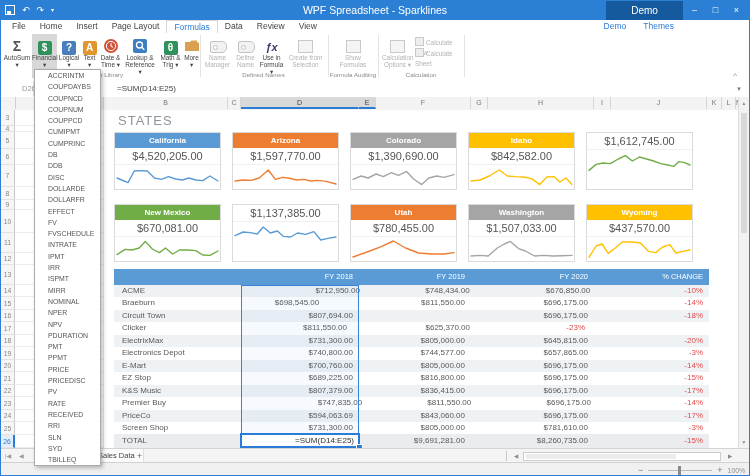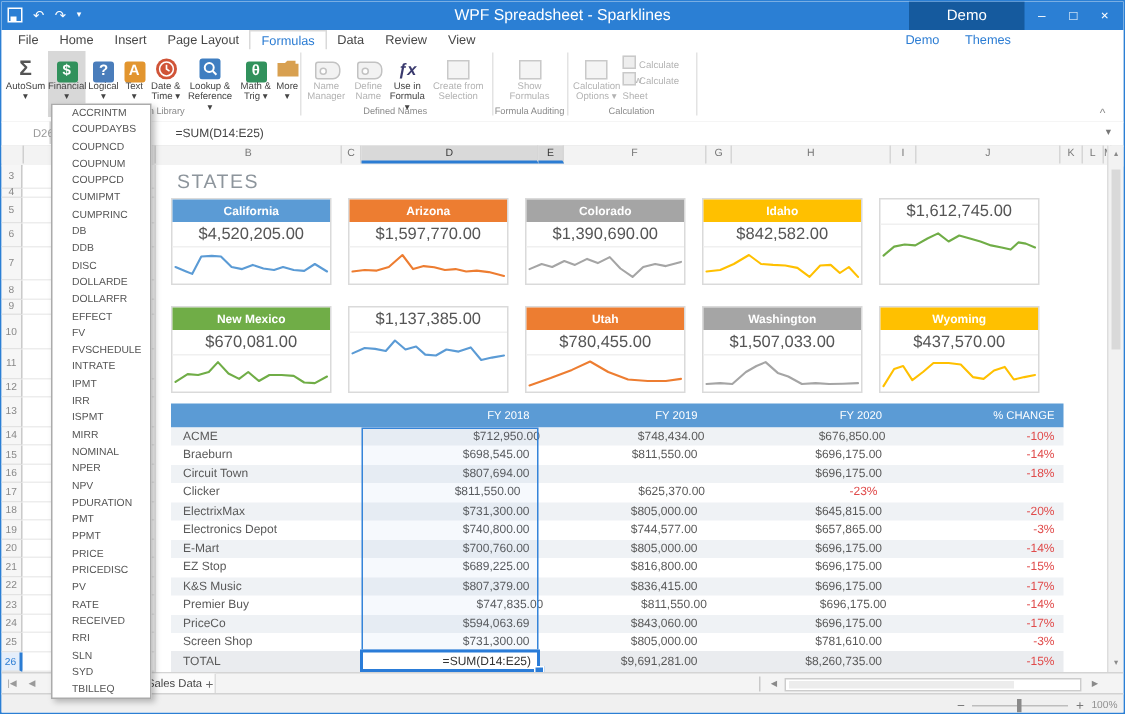--- a/index.html
+++ b/index.html
@@ -376,21 +376,21 @@
       </div>
       <div class="trow alt" style="left: 113px; top: 284px; width: 595px; height: 12.458px; line-height: 12.458px; background: rgb(239, 242, 245);">
         <div class="tcell first" style="width: 127px; position: relative;">ACME</div>
         <div class="tcell" style="width: 130px; position: relative;">$712,950.00</div>
         <div class="tcell" style="width: 112px; position: relative;">$748,434.00</div>
         <div class="tcell" style="width: 123px; position: relative;">$676,850.00</div>
         <div class="tcell neg" style="width: 115px; position: relative;">-10%</div>
       </div>
       <div class="trow " style="left: 113px; top: 296.458px; width: 595px; height: 12.458px; line-height: 12.458px;">
         <div class="tcell first" style="width: 127px; position: relative;">Braeburn</div>
-        <div class="tcell" style="width: 118px; position: relative;">$698,545.00</div>
+        <div class="tcell" style="width: 118px; position: relative; text-align: center;">$698,545.00</div>
         <div class="tcell" style="width: 112px; position: relative;">$811,550.00</div>
         <div class="tcell" style="width: 123px; position: relative;">$696,175.00</div>
         <div class="tcell neg" style="width: 115px; position: relative;">-14%</div>
       </div>
       <div class="trow alt" style="left: 113px; top: 308.916px; width: 595px; height: 12.458px; line-height: 12.458px; background: rgb(239, 242, 245);">
         <div class="tcell first" style="width: 127px; position: relative;">Circuit Town</div>
         <div class="tcell" style="width: 118px; position: relative;">$807,694.00</div>
         <div class="tcell" style="width: 112px; position: relative; margin-top: 16px;">$852,345.00</div>
         <div class="tcell" style="width: 123px; position: relative;">$696,175.00</div>
         <div class="tcell neg" style="width: 115px; position: relative;">-18%</div>

